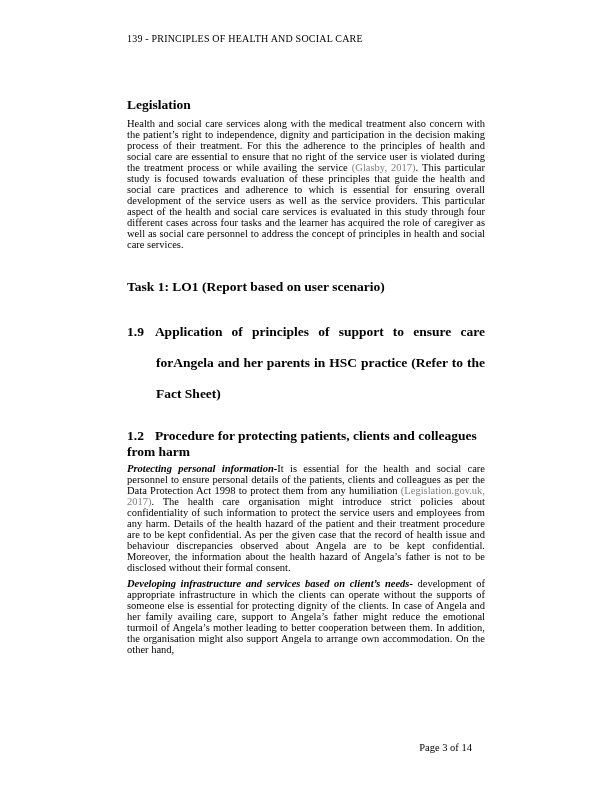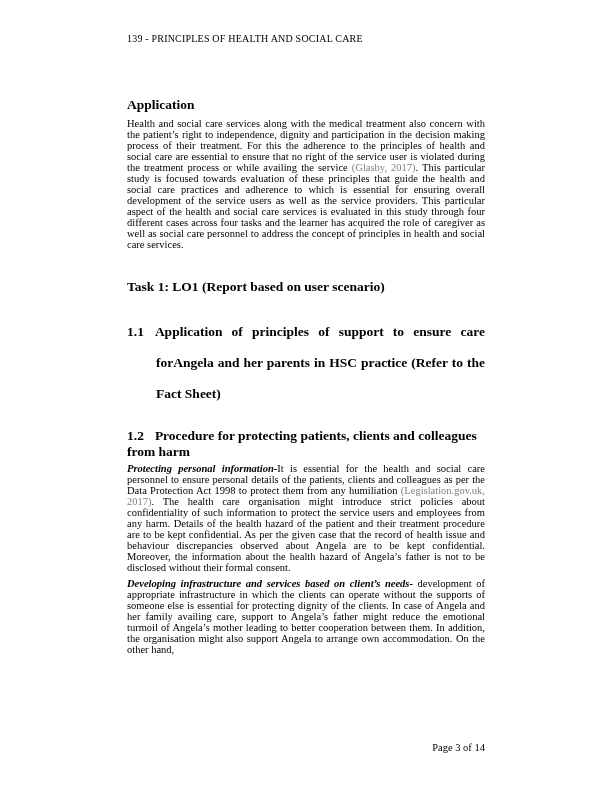--- a/index.html
+++ b/index.html
@@ -62,41 +62,41 @@
   .h-num { margin-right: 11px; }
   .para-1 { margin-top: 3px; }
   .para-2 { margin-top: 5px; }
   .lead {
     font-weight: bold;
     font-style: italic;
   }
   .cite { color: #808080; }
   .doc-footer {
     position: absolute;
-    right: 71px;
+    right: 84px;
     bottom: 38px;
     font-size: 10.5px;
     line-height: 13px;
     font-family: Liberation Serif, serif;
   }
 </style>
 </head>
 <body>
 
 <div class="page">
 
   <div class="doc-header">139 - PRINCIPLES OF HEALTH AND SOCIAL CARE</div>
 
-  <div class="h-intro">Application</div>
+  <div class="h-intro">Legislation</div>
 
   <p class="body para-intro"><span>Health and social care services along with the medical treatment also concern with the patient’s right to independence, dignity and participation in the decision making process of their treatment. For this the adherence to the principles of health and social care are essential to ensure that no right of the service user is violated during the treatment process or while availing the service </span><span class="cite">(Glasby, 2017)</span><span>. This particular study is focused towards evaluation of these principles that guide the health and social care practices and adherence to which is essential for ensuring overall development of the service users as well as the service providers. This particular aspect of the health and social care services is evaluated in this study through four different cases across four tasks and the learner has acquired the role of caregiver as well as social care personnel to address the concept of principles in health and social care services.</span></p>
 
   <div class="h-task">Task 1: LO1 (Report based on user scenario)</div>
 
-  <div class="h-11"><span class="h-num">1.1</span><span>Application of principles of support to ensure care forAngela and her parents in HSC practice (Refer to the Fact Sheet)</span></div>
+  <div class="h-11"><span class="h-num">1.9</span><span>Application of principles of support to ensure care forAngela and her parents in HSC practice (Refer to the Fact Sheet)</span></div>
 
   <div class="h-12"><span class="h-num">1.2</span><span>Procedure for protecting patients, clients and colleagues from harm</span></div>
 
   <p class="body para-1"><span class="lead">Protecting personal information-</span><span>It is essential for the health and social care personnel to ensure personal details of the patients, clients and colleagues as per the Data Protection Act 1998 to protect them from any humiliation </span><span class="cite">(Legislation.gov.uk, 2017)</span><span>. The health care organisation might introduce strict policies about confidentiality of such information to protect the service users and employees from any harm.  Details of the health hazard of the patient and their treatment procedure are to be kept confidential. As per the given case that the record of health issue and behaviour discrepancies observed about Angela are to be kept confidential. Moreover, the information about the health hazard of Angela’s father is not to be disclosed without their formal consent.</span></p>
 
   <p class="body para-2"><span class="lead">Developing infrastructure and services based on client’s needs-</span><span> development of appropriate infrastructure in which the clients can operate without the supports of someone else is essential for protecting dignity of the clients. In case of Angela and her family availing care, support to Angela’s father might reduce the emotional turmoil of Angela’s mother leading to better cooperation between them. In addition, the organisation might also support Angela to arrange own accommodation. On the other hand,</span></p>
 
   <div class="doc-footer">Page 3 of 14</div>
 
 </div>

